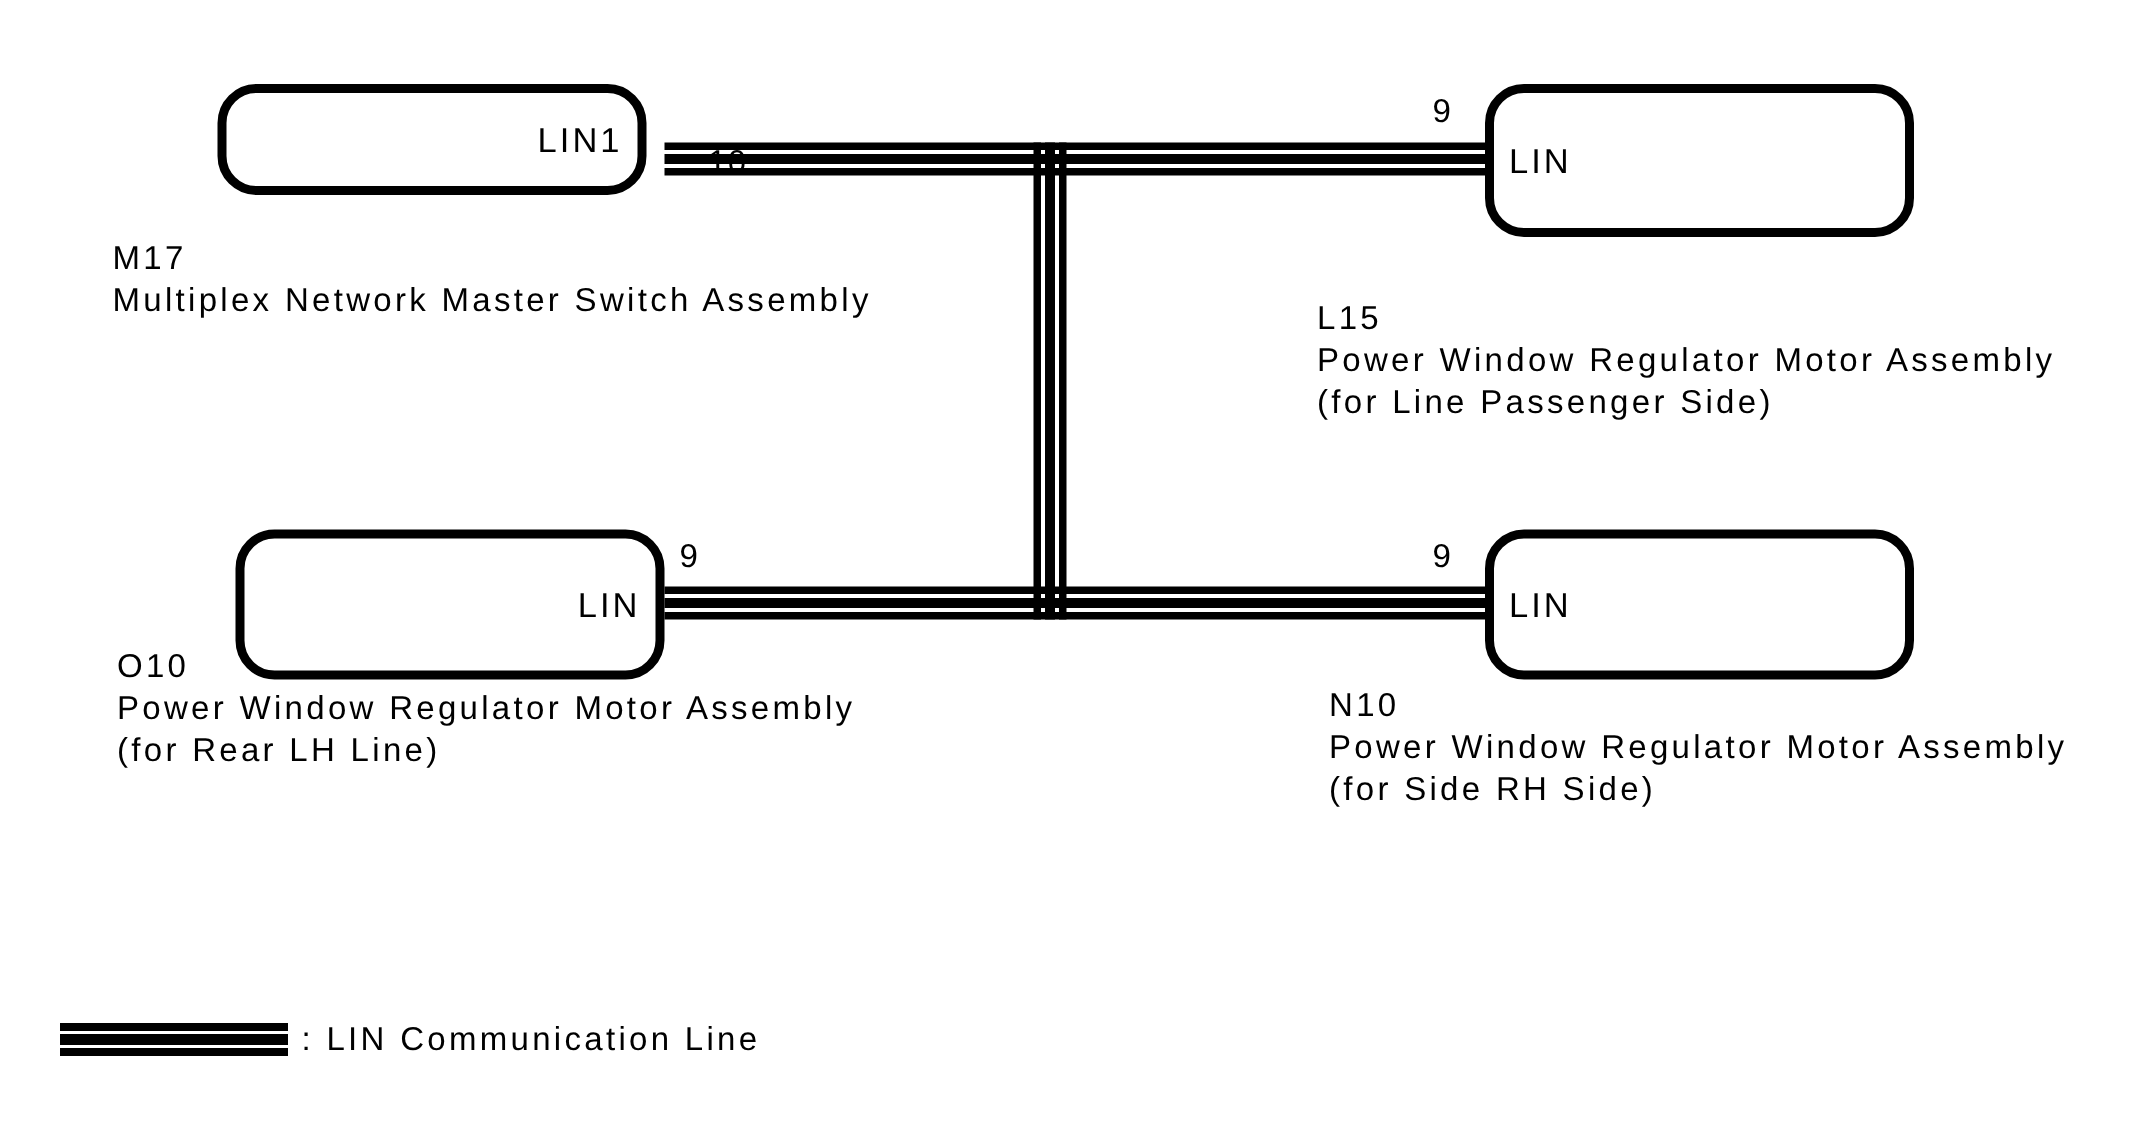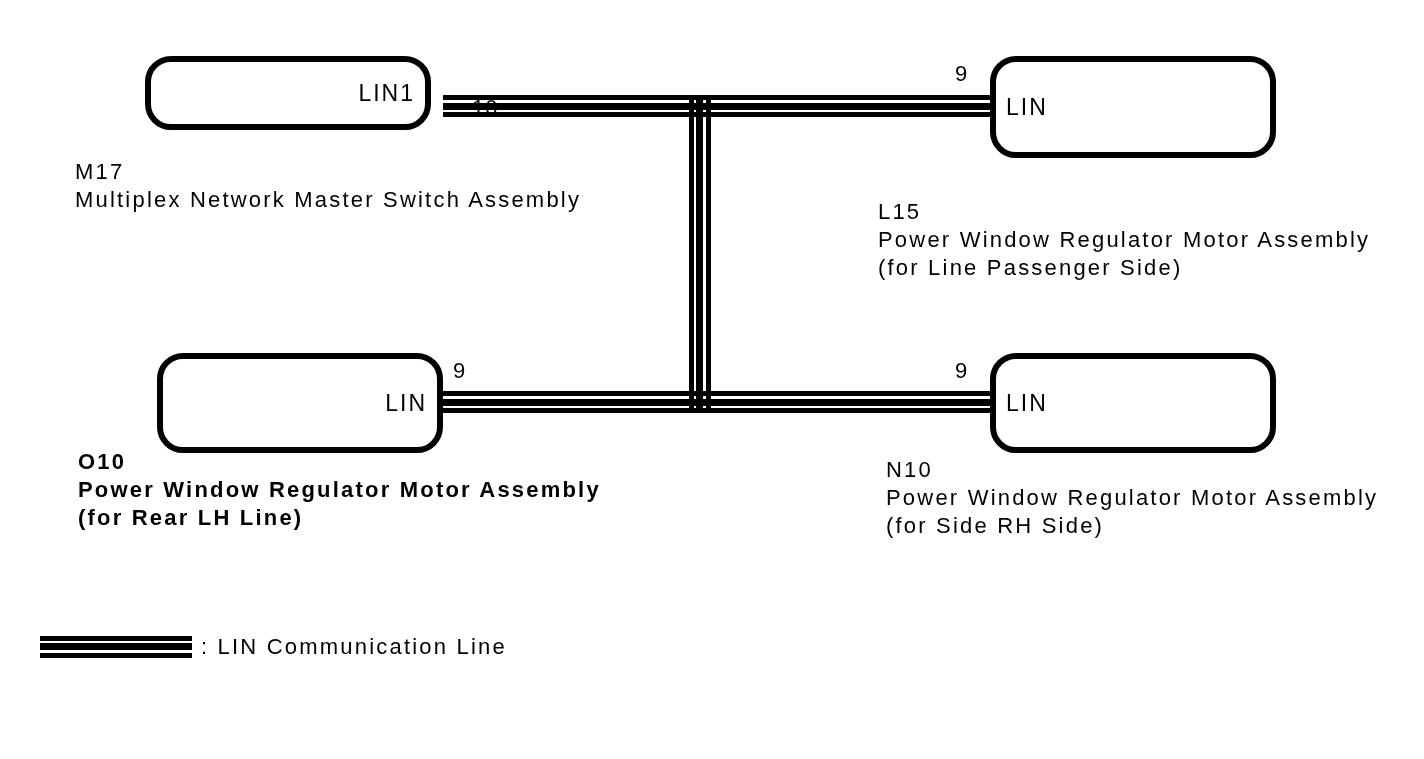--- a/index.html
+++ b/index.html
@@ -69,21 +69,21 @@
     font-size: 22px;
     letter-spacing: 2.2px;
     line-height: 28px;
     white-space: nowrap;
     z-index: 3;
   }
   .labels div:empty { display: none; }
   .legend {
     position: absolute;
     left: 40px;
-    top: 634px;
+    top: 680px;
     display: flex;
     align-items: center;
     gap: 9px;
     z-index: 3;
   }
   .legend-swatch {
     width: 152px;
     height: 22px;
     background: linear-gradient(to bottom,
       #000 0px, #000 5px,
@@ -124,21 +124,21 @@
   <div class="labels" style="left:878px; top:158px;margin-top:40px;">
     <div>L15</div>
     <div>Power Window Regulator Motor Assembly</div>
     <div>(for Line Passenger Side)</div>
   </div>
 
   <div class="node port-right" style="left:157px; top:353px; height:100px;">
     <span class="port">LIN</span>
   </div>
   <div class="pin" style="left:453px; top:360px;">9</div>
-  <div class="labels" style="left:78px; top:448px;font-weight:bold;">
+  <div class="labels" style="left:78px; top:430px;">
     <div>O10</div>
     <div>Power Window Regulator Motor Assembly</div>
     <div>(for Rear LH Line)</div>
   </div>
 
   <div class="node port-left" style="left:990px; top:353px; height:100px;">
     <span class="port">LIN</span>
   </div>
   <div class="pin" style="left:955px; top:360px;">9</div>
   <div class="labels" style="left:886px; top:456px;">

